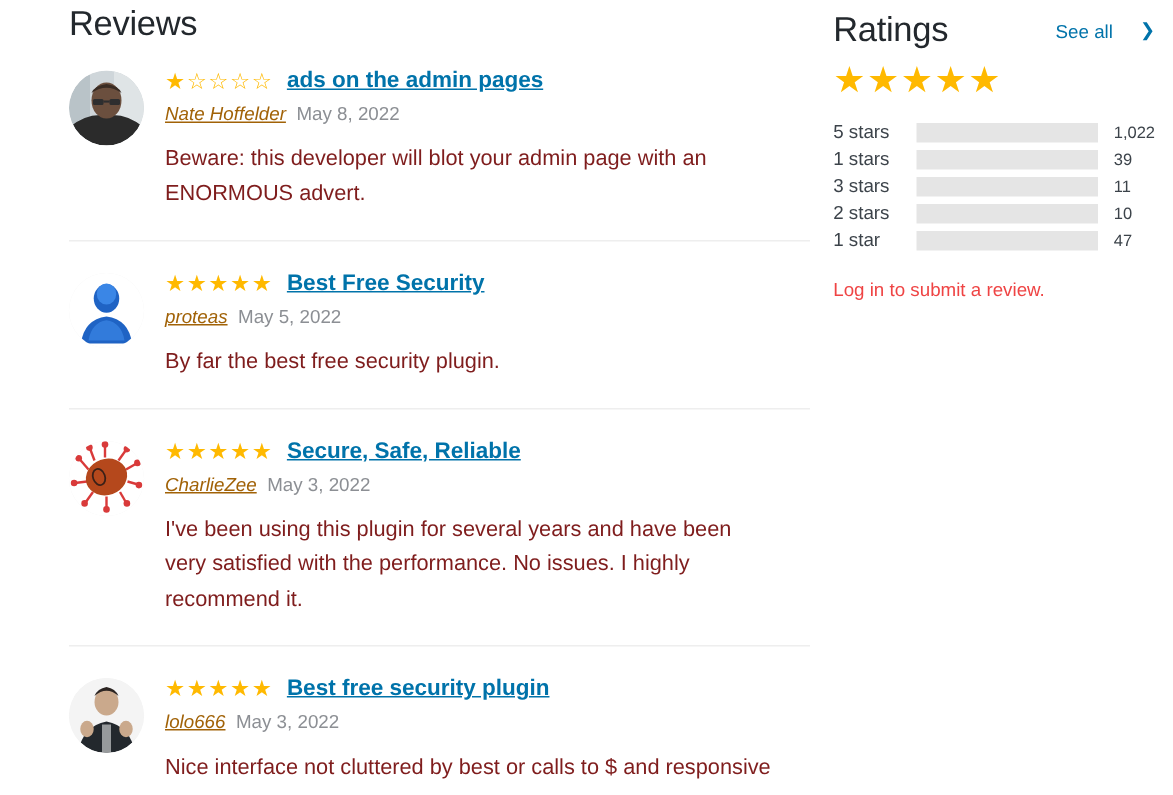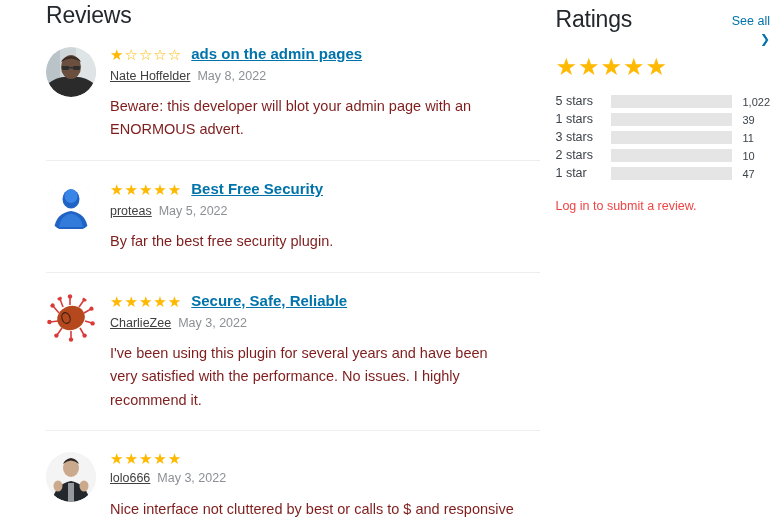--- a/index.html
+++ b/index.html
@@ -83,23 +83,24 @@
     font-weight: 700;
     cursor: pointer;
     line-height: 1.2;
   }
   .review-meta {
     margin-top: 5px;
     font-size: 12.5px;
     line-height: 1.3;
   }
   .review-author {
-    color: #404040;
+    color: #a16207;
     text-decoration: underline;
     cursor: pointer;
+    font-style: italic;
   }
   .review-date {
     color: #8c8f94;
     margin-left: 7px;
   }
   .review-text {
     margin-top: 11px;
     font-size: 14.5px;
     line-height: 1.62;
     color: #7f1d1d;
@@ -116,25 +117,24 @@
     display: flex;
     align-items: baseline;
     justify-content: space-between;
   }
   .see-all {
     font-size: 12.5px;
     color: #0073aa;
     cursor: pointer;
     white-space: nowrap;
     display: flex;
-    align-items: flex-end;
-    gap: 5px;
+    align-items: flex-start;
+    gap: 18px;
     position: relative;
     top: -2px;
-    flex-direction: column;
   }
   .chev { font-size: 12px; line-height: 1; color: #0073aa; }
   .big-stars {
     font-size: 24px;
     color: #ffb900;
     letter-spacing: 1px;
     margin: 8px 0 12px 0;
     line-height: 1;
   }
   .bar-row {
@@ -301,20 +301,21 @@
             <path d="M6 50 Q9 32 25 29 Q41 32 44 50 Z" fill="#23282d"></path>
             <ellipse cx="12" cy="34" rx="4.5" ry="5.5" fill="#caa98c"></ellipse>
             <ellipse cx="38" cy="34" rx="4.5" ry="5.5" fill="#caa98c"></ellipse>
             <rect x="22" y="31" width="6" height="19" fill="#f7f7f7" opacity=".55"></rect>
           </g>
         </svg>
       </div>
       <div class="review-body">
         <div class="review-head">
           <span class="stars">★★★★★</span>
+          <a class="review-title">Best free security plugin</a>
         </div>
         <div class="review-meta">
           <span class="review-author">lolo666</span><span class="review-date">May 3, 2022</span>
         </div>
         <div class="review-text">Nice interface not cluttered by best or calls to $ and responsive</div>
       </div>
     </div>
 
   </div>
 

